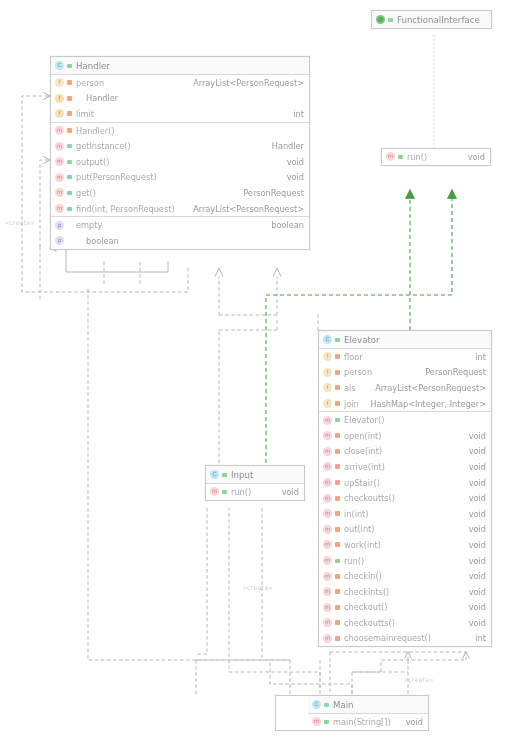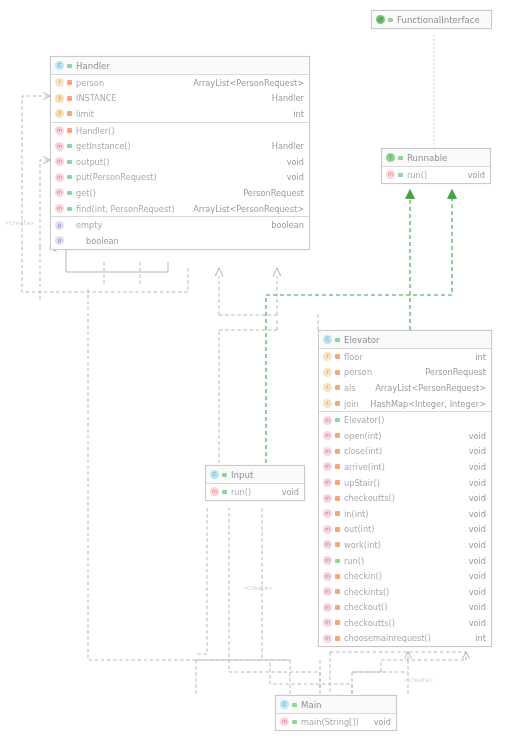--- a/index.html
+++ b/index.html
@@ -132,27 +132,20 @@
     <div class="sect hdr">
       <div class="row title-row">
         <span class="ico a">@</span>
         <span class="vis pub"></span>
         <span class="nm">FunctionalInterface</span>
       </div>
     </div>
   </div>
 
   <div class="uml" style="left:381px;top:148px;width:108px;">
-    <div class="sect hdr">
-      <div class="row title-row">
-        <span class="ico i">I</span>
-        <span class="vis pub"></span>
-        <span class="nm">Runnable</span>
-      </div>
-    </div>
     <div class="sect">
       <div class="row mem">
         <span class="ico m">m</span>
         <span class="vis pub"></span>
         <span class="nm">run()</span>
         <span class="ty">void</span>
       </div>
     </div>
   </div>
 
@@ -168,21 +161,20 @@
     <div class="sect">
       <div class="row mem">
         <span class="ico f">f</span>
         <span class="vis priv"></span>
         <span class="nm">person</span>
         <span class="ty">ArrayList&lt;PersonRequest&gt;</span>
       </div>
       <div class="row mem">
         <span class="ico sf">f</span>
         <span class="vis priv"></span>
-        <span class="nm">INSTANCE</span>
         <span class="ty">Handler</span>
       </div>
       <div class="row mem">
         <span class="ico sf">f</span>
         <span class="vis priv"></span>
         <span class="nm">limit</span>
         <span class="ty">int</span>
       </div>
     </div>
 
@@ -381,21 +373,21 @@
     <div class="sect">
       <div class="row mem">
         <span class="ico m">m</span>
         <span class="vis pub"></span>
         <span class="nm">run()</span>
         <span class="ty">void</span>
       </div>
     </div>
   </div>
 
-  <div class="uml" style="left:275px;top:695px;width:120px;">
+  <div class="uml" style="left:275px;top:695px;width:120px;padding-left:32px;">
     <div class="sect hdr">
       <div class="row title-row">
         <span class="ico c">C</span>
         <span class="vis pub"></span>
         <span class="nm">Main</span>
       </div>
     </div>
     <div class="sect">
       <div class="row mem">
         <span class="ico sm">m</span>

